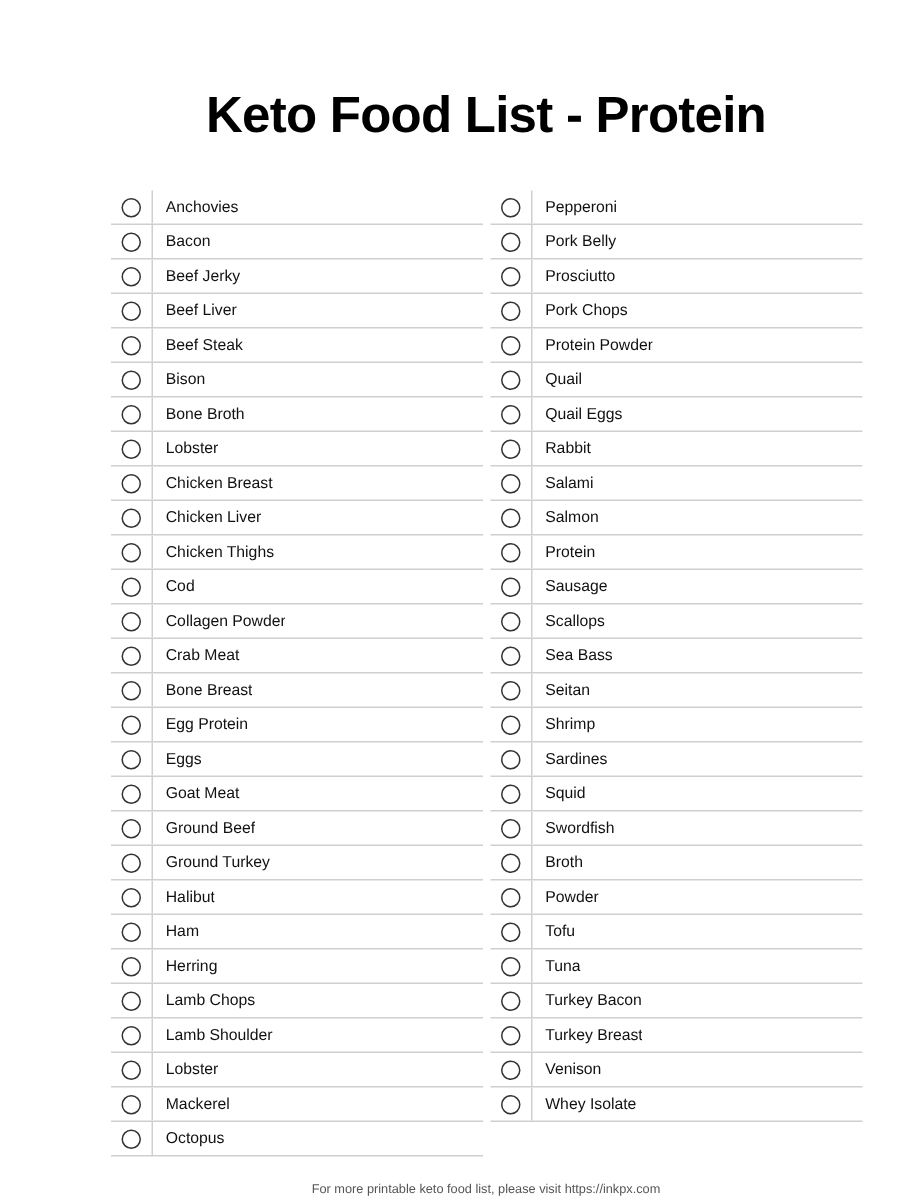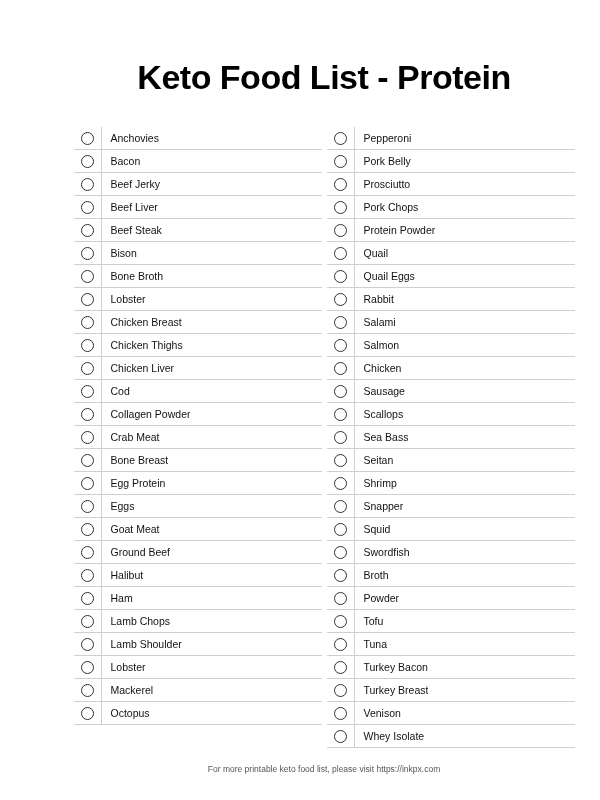--- a/index.html
+++ b/index.html
@@ -131,30 +131,30 @@
           <span class="label">Lobster</span>
         </div>
         <div class="row">
           <span class="checkbox"></span>
           <span class="divider"></span>
           <span class="label">Chicken Breast</span>
         </div>
         <div class="row">
           <span class="checkbox"></span>
           <span class="divider"></span>
+          <span class="label">Chicken Liver</span>
+        </div>
+        <div class="row">
+          <span class="checkbox"></span>
+          <span class="divider"></span>
           <span class="label">Chicken Thighs</span>
         </div>
         <div class="row">
           <span class="checkbox"></span>
           <span class="divider"></span>
-          <span class="label">Chicken Liver</span>
-        </div>
-        <div class="row">
-          <span class="checkbox"></span>
-          <span class="divider"></span>
           <span class="label">Cod</span>
         </div>
         <div class="row">
           <span class="checkbox"></span>
           <span class="divider"></span>
           <span class="label">Collagen Powder</span>
         </div>
         <div class="row">
           <span class="checkbox"></span>
           <span class="divider"></span>
@@ -181,26 +181,36 @@
           <span class="label">Goat Meat</span>
         </div>
         <div class="row">
           <span class="checkbox"></span>
           <span class="divider"></span>
           <span class="label">Ground Beef</span>
         </div>
         <div class="row">
           <span class="checkbox"></span>
           <span class="divider"></span>
+          <span class="label">Ground Turkey</span>
+        </div>
+        <div class="row">
+          <span class="checkbox"></span>
+          <span class="divider"></span>
           <span class="label">Halibut</span>
         </div>
         <div class="row">
           <span class="checkbox"></span>
           <span class="divider"></span>
           <span class="label">Ham</span>
+        </div>
+        <div class="row">
+          <span class="checkbox"></span>
+          <span class="divider"></span>
+          <span class="label">Herring</span>
         </div>
         <div class="row">
           <span class="checkbox"></span>
           <span class="divider"></span>
           <span class="label">Lamb Chops</span>
         </div>
         <div class="row">
           <span class="checkbox"></span>
           <span class="divider"></span>
           <span class="label">Lamb Shoulder</span>
@@ -268,21 +278,21 @@
           <span class="label">Salami</span>
         </div>
         <div class="row">
           <span class="checkbox"></span>
           <span class="divider"></span>
           <span class="label">Salmon</span>
         </div>
         <div class="row">
           <span class="checkbox"></span>
           <span class="divider"></span>
-          <span class="label">Chicken</span>
+          <span class="label">Protein</span>
         </div>
         <div class="row">
           <span class="checkbox"></span>
           <span class="divider"></span>
           <span class="label">Sausage</span>
         </div>
         <div class="row">
           <span class="checkbox"></span>
           <span class="divider"></span>
           <span class="label">Scallops</span>
@@ -298,21 +308,21 @@
           <span class="label">Seitan</span>
         </div>
         <div class="row">
           <span class="checkbox"></span>
           <span class="divider"></span>
           <span class="label">Shrimp</span>
         </div>
         <div class="row">
           <span class="checkbox"></span>
           <span class="divider"></span>
-          <span class="label">Snapper</span>
+          <span class="label">Sardines</span>
         </div>
         <div class="row">
           <span class="checkbox"></span>
           <span class="divider"></span>
           <span class="label">Squid</span>
         </div>
         <div class="row">
           <span class="checkbox"></span>
           <span class="divider"></span>
           <span class="label">Swordfish</span>

